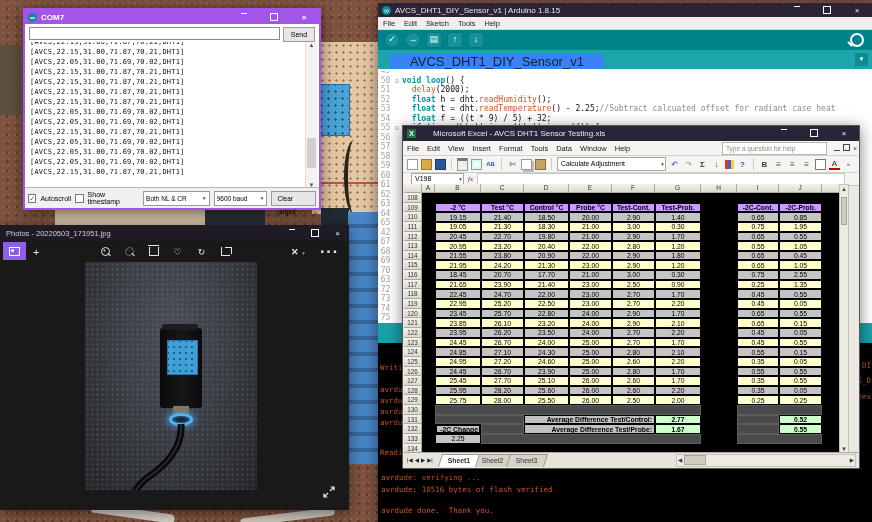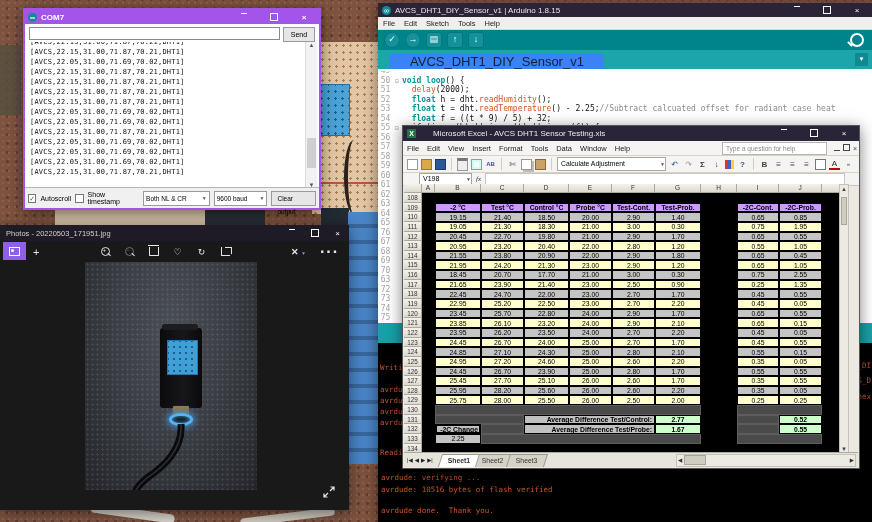--- a/index.html
+++ b/index.html
@@ -82,21 +82,21 @@
   .xl-title{height:15px;background:#2A2438;color:#ece9f2;display:flex;align-items:center;font-size:8px;gap:17px;padding-left:4px}
   .xl-ico{width:9px;height:9px;background:#217346;color:#fff;font-size:7px;font-weight:bold;line-height:9px;text-align:center}
   .xl-menu{height:14px;background:#F5F4F2;border-bottom:1px solid #d5d2ca;display:flex;align-items:center;font-size:7.5px;color:#222;gap:8px;padding-left:4px;position:relative}
   .xl-help{position:absolute;right:32px;width:100px;height:11px;border:1px solid #b8b5ae;background:#fff;color:#8a887f;font-size:6.5px;line-height:11px;padding-left:3px}
   .xl-wbctl{position:absolute;right:2px;display:flex;gap:3px;color:#444;font-size:7px;align-items:center}
   .xl-tools{height:16px;background:#F5F4F2;border-bottom:1px solid #d5d2ca;display:flex;align-items:center;gap:3px;padding-left:4px;position:relative}
   .ticon{width:11px;height:11px;font-size:8px;line-height:11px;text-align:center;color:#444}
   .tshape{width:9px;height:9px;display:inline-block}
   .sep{width:1px;height:12px;background:#d0cdc5;margin:0 2px}
   .xl-combo{width:104px;height:12px;background:#fff;border:1px solid #aaa79f;font-size:6.8px;line-height:12px;padding-left:3px;display:flex;justify-content:space-between;align-items:center}
-  .xl-name{height:12px;background:#F5F4F2;border-bottom:1px solid #c9c6be;display:flex;align-items:center;font-size:7px;gap:4px;padding-left:16px}
+  .xl-name{height:12px;background:#F5F4F2;border-bottom:1px solid #c9c6be;display:flex;align-items:center;font-size:7px;gap:4px;padding-left:8px}
   .namebox{width:48px;height:10px;background:#fff;border:1px solid #aaa79f;line-height:10px;padding-left:3px;display:flex;justify-content:space-between}
   .fx{font-style:italic;font-family:"Liberation Serif",serif;color:#333}
   .fbar{flex:1;height:10px;background:#fff;border:1px solid #c9c6be;margin-right:14px}
   .xl-sheet{position:absolute;left:1px;top:58px;width:437px;height:270px;background:#000;overflow:hidden}
   .colhdr{display:flex;height:9px;background:#E7E4DC}
   .ch{box-sizing:border-box;border-right:1px solid #aca89c;border-bottom:1px solid #aca89c;background:linear-gradient(#f4f2ec,#ddd9cf);font-size:6.5px;color:#333;text-align:center;line-height:8px}
   .xrow{position:relative;height:9.65px}
   .rh{position:absolute;left:0;top:0;width:18px;height:100%;box-sizing:border-box;background:linear-gradient(#f4f2ec,#ddd9cf);border-right:1px solid #aca89c;border-bottom:1px solid #aca89c;font-size:6.3px;color:#333;text-align:center;line-height:9px}
   .xc{position:absolute;top:0;height:100%;box-sizing:border-box;border:1px solid #000;display:flex;align-items:center;justify-content:center;font-size:6.8px;color:#000;overflow:hidden}
   .c-hdr{background:#CC99FF;font-weight:bold}
@@ -214,21 +214,21 @@
         <div class="cline"><span class="lnum">56</span><span class="fold"></span></div>
         <div class="cline"><span class="lnum">57</span><span class="fold"></span></div>
         <div class="cline"><span class="lnum">58</span><span class="fold"></span></div>
         <div class="cline"><span class="lnum">59</span><span class="fold"></span></div>
         <div class="cline"><span class="lnum">60</span><span class="fold"></span></div>
         <div class="cline"><span class="lnum">61</span><span class="fold"></span></div>
         <div class="cline"><span class="lnum">62</span><span class="fold"></span></div>
         <div class="cline"><span class="lnum">63</span><span class="fold"></span></div>
         <div class="cline"><span class="lnum">64</span><span class="fold"></span></div>
         <div class="cline"><span class="lnum">65</span><span class="fold"></span></div>
-        <div class="cline"><span class="lnum">76</span><span class="fold"></span></div>
+        <div class="cline"><span class="lnum">42</span><span class="fold"></span></div>
         <div class="cline"><span class="lnum">67</span><span class="fold"></span></div>
         <div class="cline"><span class="lnum">68</span><span class="fold"></span></div>
         <div class="cline"><span class="lnum">69</span><span class="fold"></span></div>
         <div class="cline"><span class="lnum">70</span><span class="fold"></span></div>
         <div class="cline"><span class="lnum">63</span><span class="fold"></span></div>
         <div class="cline"><span class="lnum">72</span><span class="fold"></span></div>
         <div class="cline"><span class="lnum">73</span><span class="fold"></span></div>
         <div class="cline"><span class="lnum">74</span><span class="fold"></span></div>
         <div class="cline"><span class="lnum">75</span><span class="fold"></span></div>
       </div>

